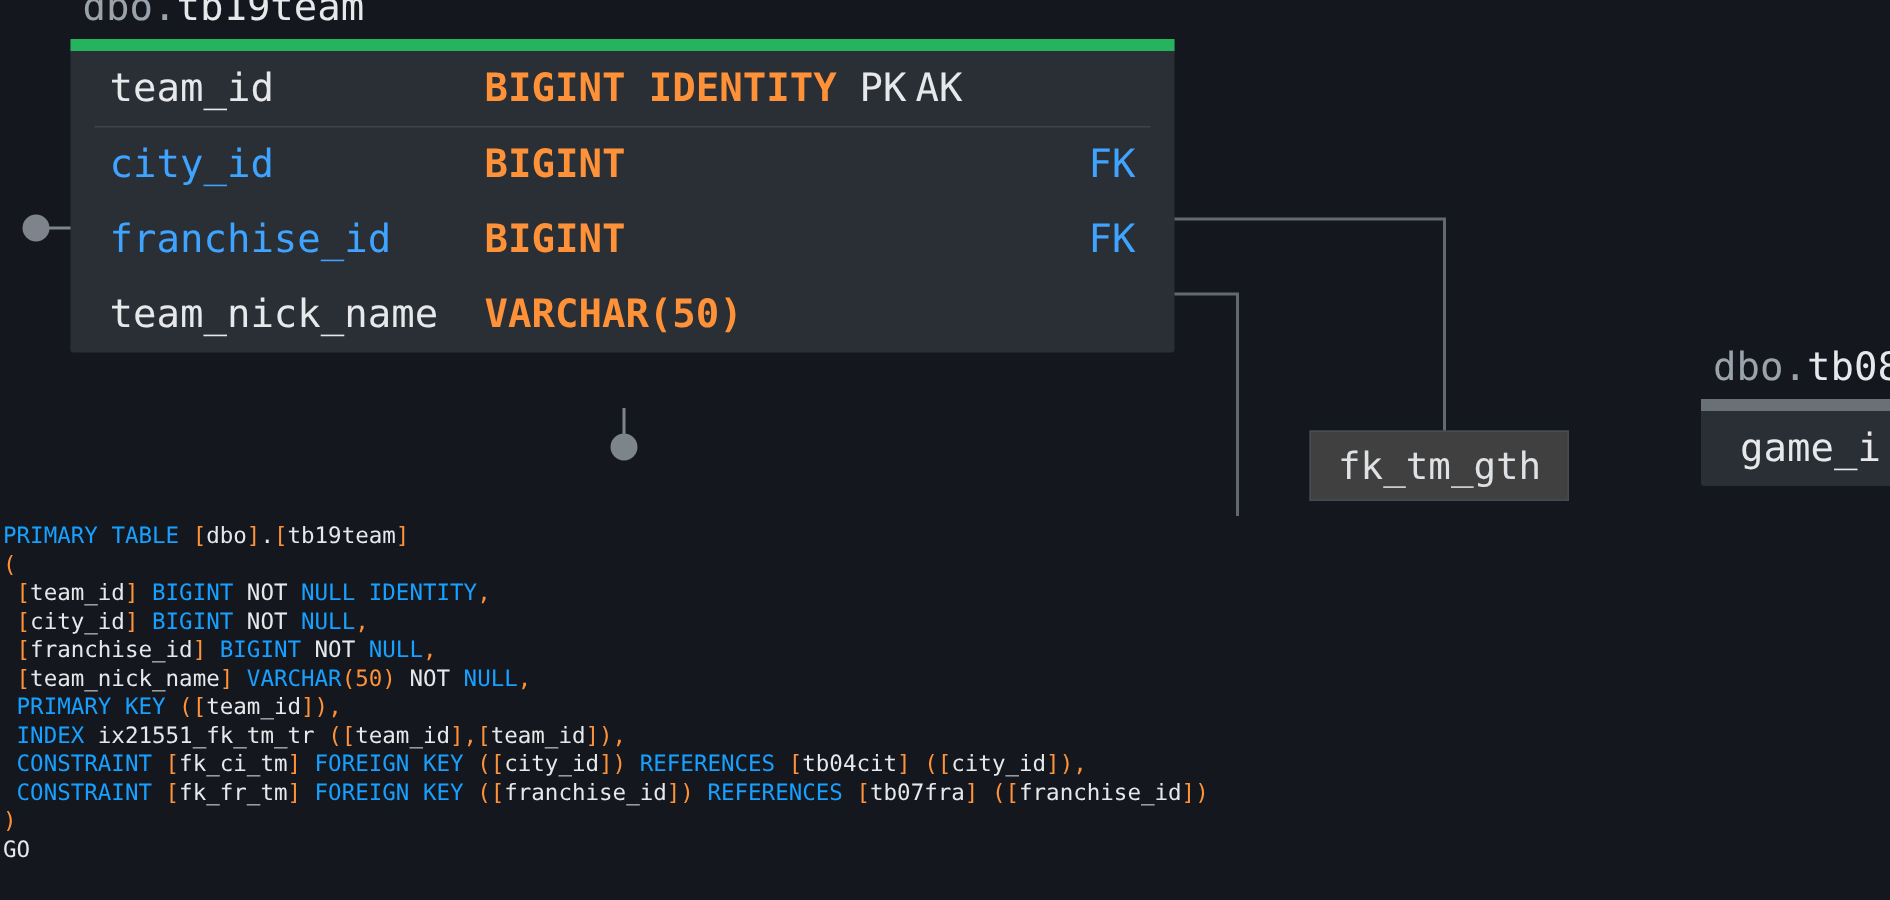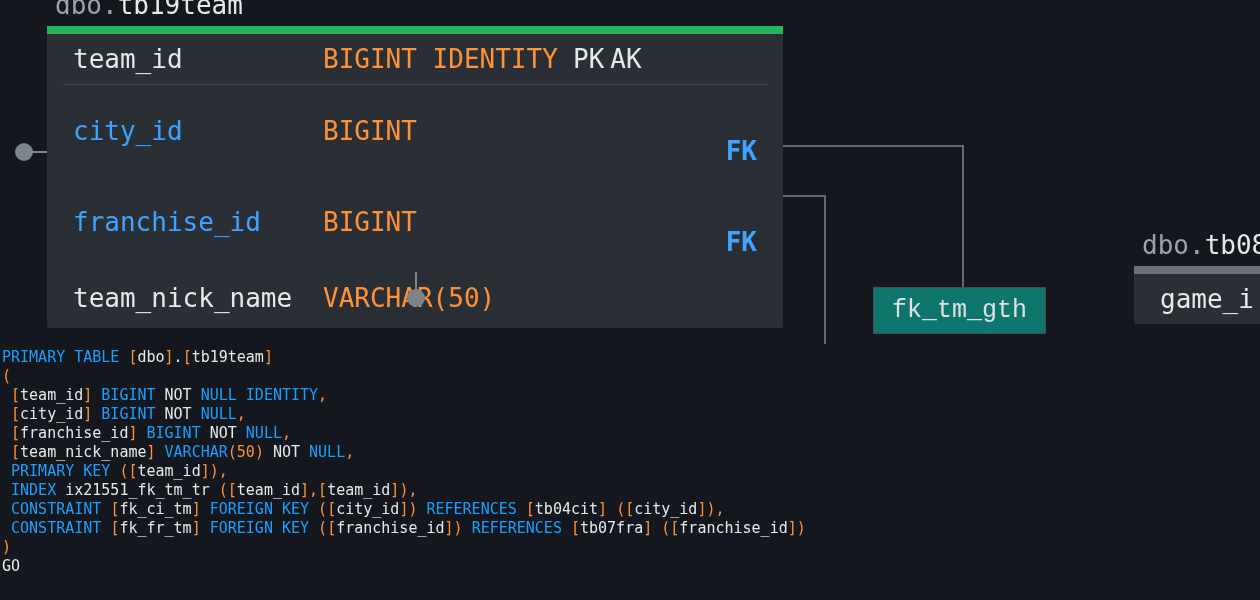--- a/index.html
+++ b/index.html
@@ -46,24 +46,24 @@
   }
   .row {
     display: flex;
     align-items: center;
     padding: 10px 26px;
     font-size: 26px;
     gap: 0;
   }
   .col-name { width: 250px; color: #e6e8ea; }
   .col-name.fk { color: #3fa4ff; }
-  .col-type { width: 250px; color: #ff9238; }
+  .col-type { width: 250px; color: #ff9238; font-weight: bold; }
   .col-type .ident { color: #ff9238; }
   .col-keys { display: flex; gap: 6px; color: #e6e8ea; }
-  .col-fk { margin-left: auto; color: #3fa4ff; font-weight: 700; margin-top: 41px; }
+  .col-fk { margin-left: auto; color: #3fa4ff; font-weight: 400; }
   .divider {
     height: 1px;
     background: #3e454d;
     margin: 0 16px;
   }
 
   .conn-node {
     position: absolute;
     width: 18px;
     height: 18px;
@@ -92,26 +92,25 @@
   }
   .rel-lines .lh1 { position:absolute; left:0; top:145px; width:179px; height:2px; background:#626971; }
   .rel-lines .lv1 { position:absolute; left:179px; top:145px; width:2px; height:160px; background:#626971; }
   .rel-lines .lh2 { position:absolute; left:0; top:195px; width:41px; height:2px; background:#626971; }
   .rel-lines .lv2 { position:absolute; left:41px; top:195px; width:2px; height:150px; background:#626971; }
 
   .fk-label {
     position: absolute;
     left: 873px;
     top: 287px;
-    background: #0f766e;
+    background: #404040;
     border: 1px solid #454c54;
     padding: 8px 18px;
     font-size: 25px;
     color: #dfe2e4;
-    font-family: Liberation Mono, monospace;
   }
 
   .table-card-right {
     position: absolute;
     left: 1134px;
     top: 230px;
     width: 300px;
   }
   .table-card-right .table-title { font-size: 26px; }
   .table-card-right .table-bar { height: 8px; background: #6a7078; }

